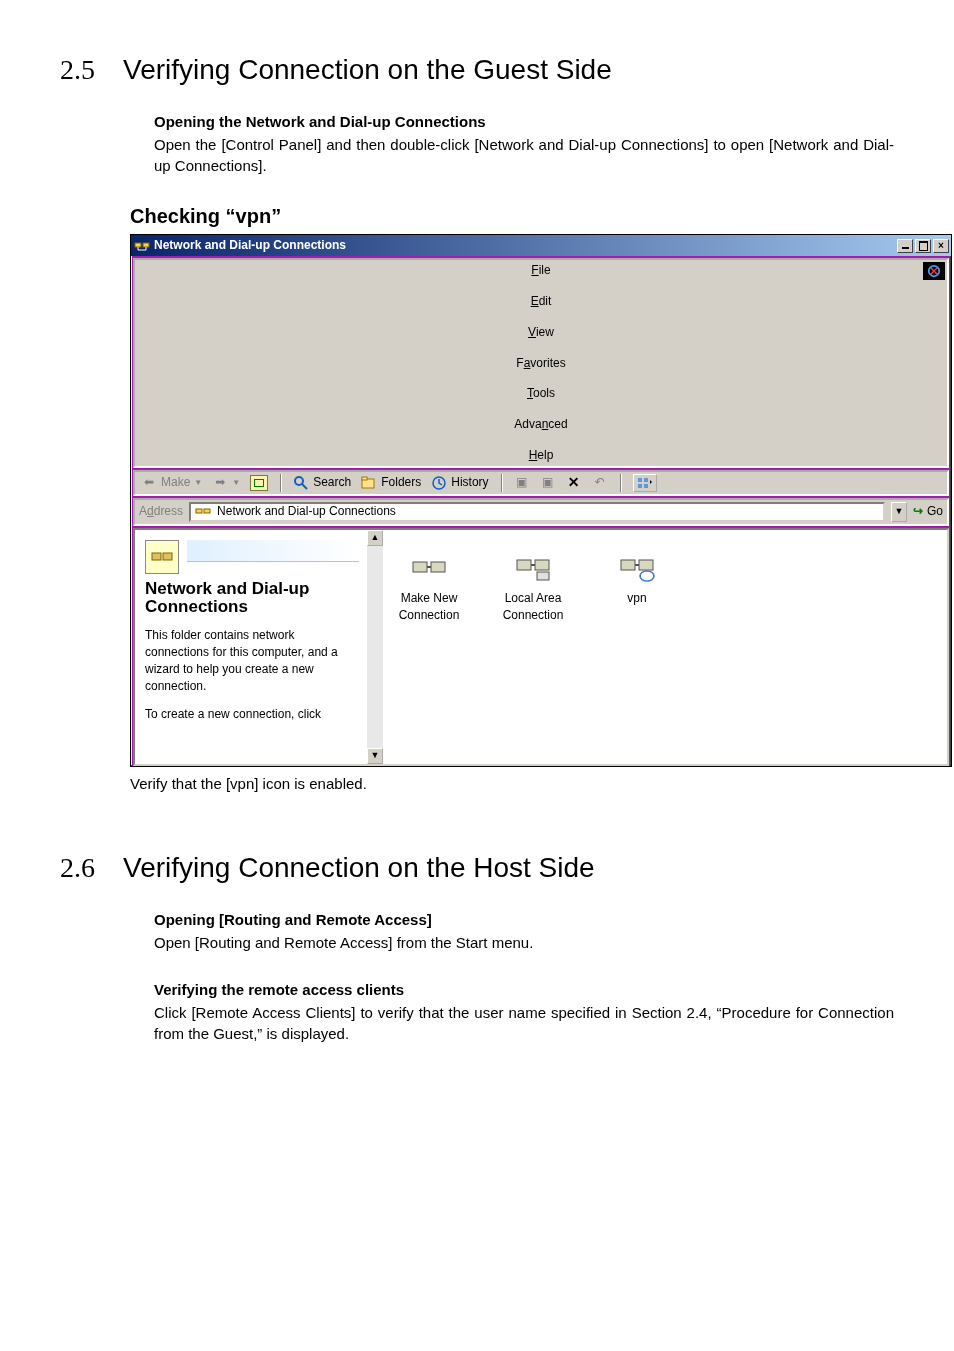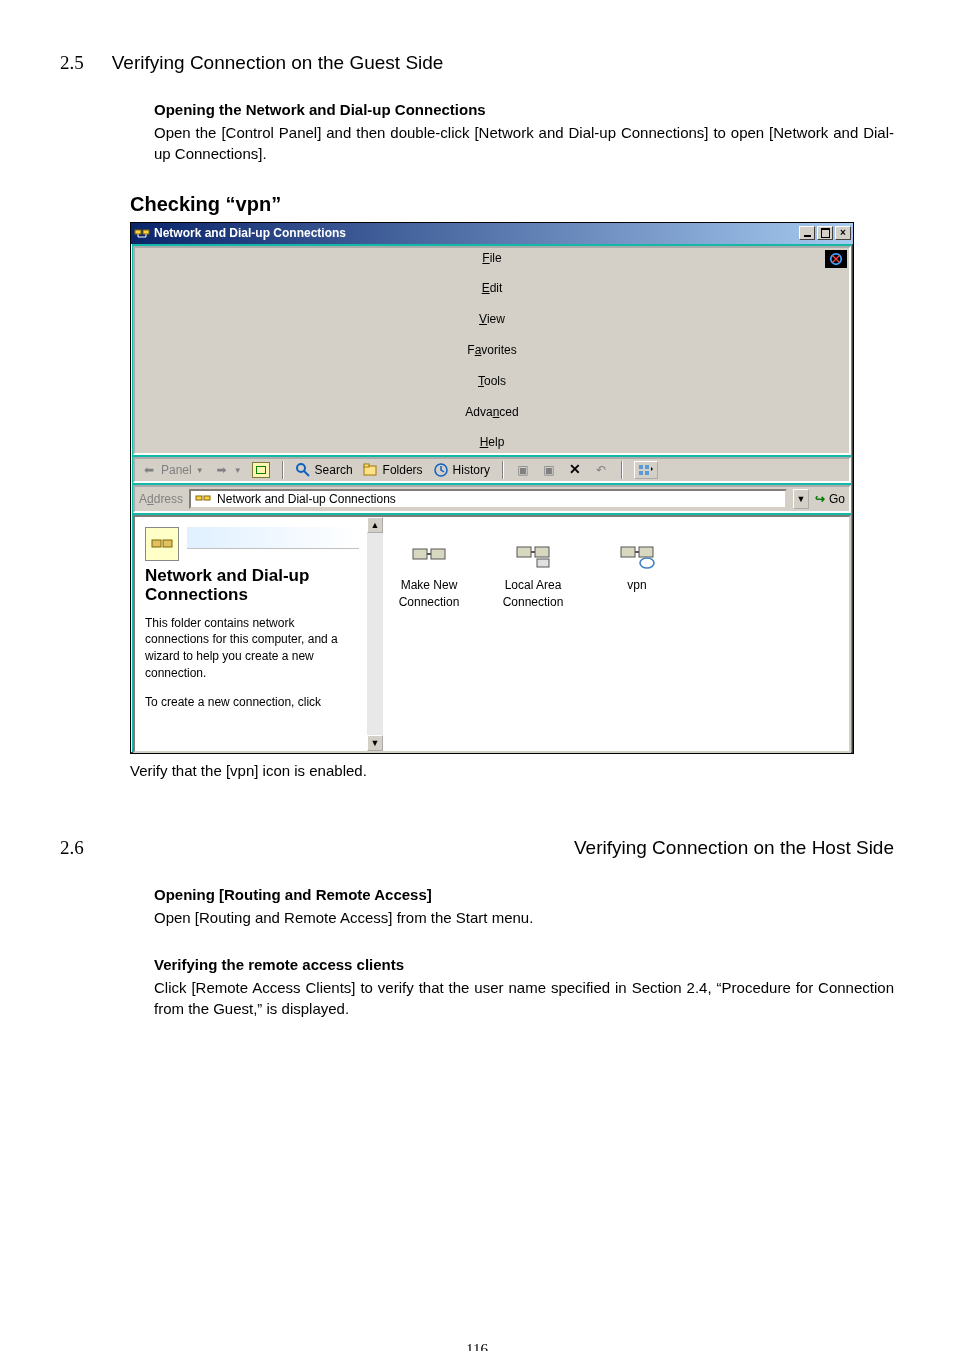--- a/index.html
+++ b/index.html
@@ -7,21 +7,21 @@
       font-family: Arial, Helvetica, sans-serif;
       background: #fff;
       width: 954px;
       margin: 0 auto;
       padding: 50px 60px 60px 60px;
       color: #000;
       font-size: 15px;
       line-height: 1.4;
     }
     .section-heading {
-      font-size: 19px;
+      font-size: 28px;
       margin-bottom: 22px;
       font-weight: normal;
       display: flex;
       gap: 28px;
     }
     .section-heading .num {
       font-family: "Times New Roman", Times, serif;
     }
     .body-block {
       margin-left: 94px;
@@ -38,26 +38,26 @@
     }
     .checking-heading {
       margin-left: 70px;
       font-weight: bold;
       font-size: 20px;
       margin-bottom: 4px;
     }
 
     
     .window {
-      width: 724px;
+      width: 822px;
       margin-left: 70px;
       border: 1px solid #000;
       font-family: Tahoma, Arial, sans-serif;
       font-size: 12px;
-      background: #14b8a6;
+      background: #a21caf;
       box-shadow: inset -1px -1px 0 #404040, inset 1px 1px 0 #fff;
     }
     .titlebar {
       background: linear-gradient(90deg, #0a246a 0%, #a6caf0 100%);
       color: #fff;
       display: flex;
       align-items: center;
       height: 21px;
       padding: 0 2px 0 3px;
       font-weight: bold;
@@ -209,21 +209,21 @@
         linear-gradient(135deg, transparent 60%, #808080 60%, #808080 65%, transparent 65%),
         linear-gradient(135deg, transparent 70%, #808080 70%, #808080 75%, transparent 75%);
     }
 
     .after-window {
       margin-left:70px;
       margin-top:6px;
       font-size:15px;
     }
 
-    .section2 { margin-top: 54px; justify-content: space-between; }
+    .section2 { margin-top: 54px; }
 
     .page-number {
       text-align:center;
       font-family: "Times New Roman", Times, serif;
       font-size:15px;
       margin-top: 320px;
     }
 
     svg { display:block; }
   </style>
@@ -274,21 +274,21 @@
       <svg viewBox="0 0 16 16">
           <circle cx="8" cy="8" r="6" fill="none" stroke="#3aa0ff" stroke-width="2"></circle>
           <path d="M4 4 L12 12 M12 4 L4 12" stroke="#ff4040" stroke-width="1.5"></path>
         </svg>
     </div>
   </div>
 
   <div class="toolbar">
     <span class="tb-item tb-disabled">
       <span class="tb-icon">⬅</span>
-      <span>Panel</span>
+      <span>Make</span>
       <span style="font-size:8px;">▼</span>
     </span>
     <span class="tb-item tb-disabled">
       <span class="tb-icon">➡</span>
       <span style="font-size:8px;">▼</span>
     </span>
     <span class="tb-item">
       <span class="updir"></span>
     </span>
     <span class="sep"></span>

